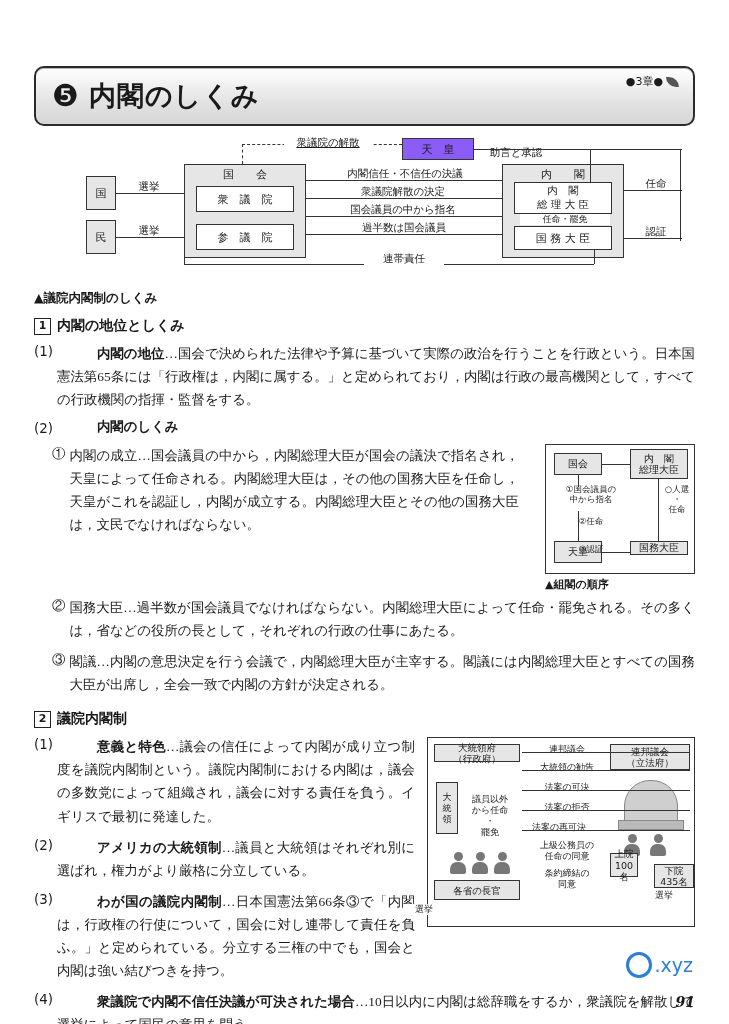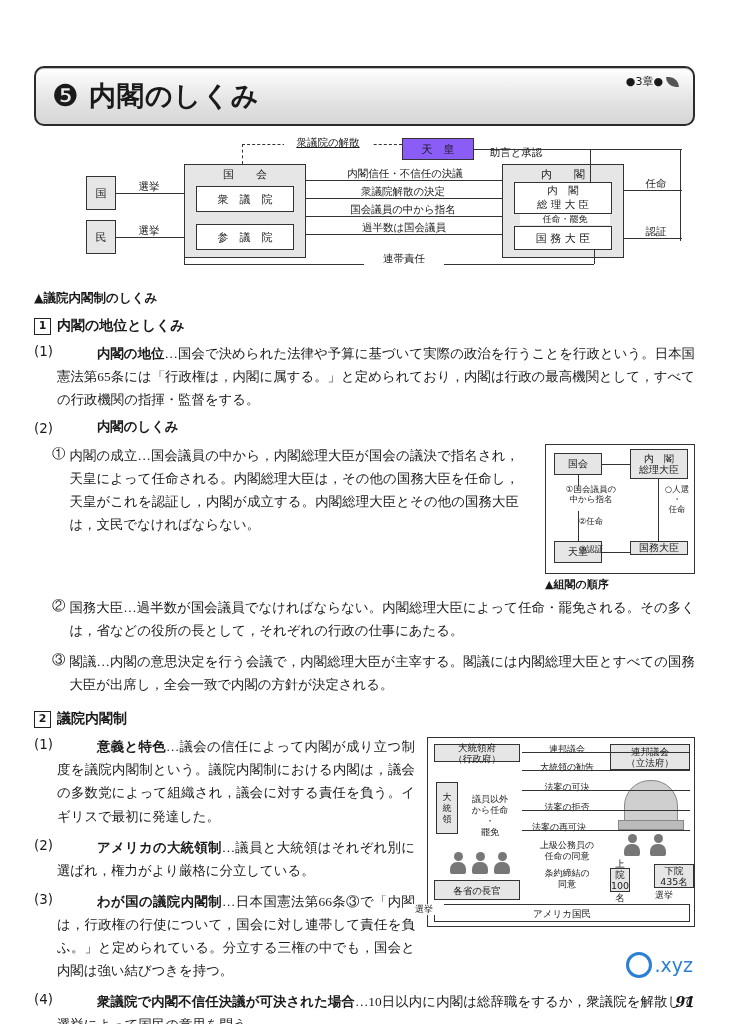--- a/index.html
+++ b/index.html
@@ -369,42 +369,41 @@
       <div style="position:absolute;left:196px;top:42px;width:52px;height:40px;background:#cfcfcf;border:1px solid #888;border-radius:26px 26px 0 0;"></div>
       <div style="position:absolute;left:190px;top:82px;width:64px;height:8px;background:#bbb;border:1px solid #888;"></div>
       <div class="person" style="left:196px;top:96px;">
           <div class="head"></div>
           <div class="body"></div>
         </div>
       <div class="person" style="left:222px;top:96px;">
           <div class="head"></div>
           <div class="body"></div>
         </div>
-      <div class="usa-box" style="left:182px;top:130px;width:20px;height:24px;white-space:pre-line;">上院
+      <div class="usa-box" style="left:182px;top:115px;width:28px;height:24px;white-space:pre-line;">上院
 100名</div>
       <div class="usa-box" style="left:226px;top:126px;width:40px;height:24px;white-space:pre-line;">下院
 435名</div>
 
       <div class="usa-t" style="left:100px;top:6px;width:78px;">連邦議会</div>
       <div class="usa-t" style="left:100px;top:24px;width:78px;">大統領の勧告</div>
       <div class="usa-t" style="left:100px;top:44px;width:78px;">法案の可決</div>
       <div class="usa-t" style="left:100px;top:64px;width:78px;">法案の拒否</div>
       <div class="usa-t" style="left:92px;top:84px;width:78px;">法案の再可決</div>
       <div class="usa-t" style="left:100px;top:102px;width:78px;white-space:pre-line;">上級公務員の
 任命の同意</div>
       <div class="usa-t" style="left:100px;top:130px;width:78px;white-space:pre-line;">条約締結の
 同意</div>
 
       <div class="usa-l" style="left:94px;top:14px;width:168px;height:1px;"></div>
       <div class="usa-l" style="left:94px;top:32px;width:168px;height:1px;"></div>
       <div class="usa-l" style="left:94px;top:52px;width:168px;height:1px;"></div>
       <div class="usa-l" style="left:94px;top:72px;width:168px;height:1px;"></div>
       <div class="usa-l" style="left:94px;top:92px;width:168px;height:1px;"></div>
 
-      <div class="usa-box" style="left:6px;top:166px;width:256px;height:18px;background:#fff;">アメリカ国民</div>
       <div class="usa-t" style="left:-24px;top:166px;width:40px;">選挙</div>
       <div class="usa-t" style="left:216px;top:152px;width:40px;">選挙</div>
     </div>
   </div>
 
   <div class="item">
     <span class="mk num">(1)</span>
     <span class="tx">
         <p class="body"><span class="b">意義と特色</span><span>…議会の信任によって内閣が成り立つ制度を議院内閣制という。議院内閣制における内閣は，議会の多数党によって組織され，議会に対する責任を負う。イギリスで最初に発達した。</span></p>
       </span>

